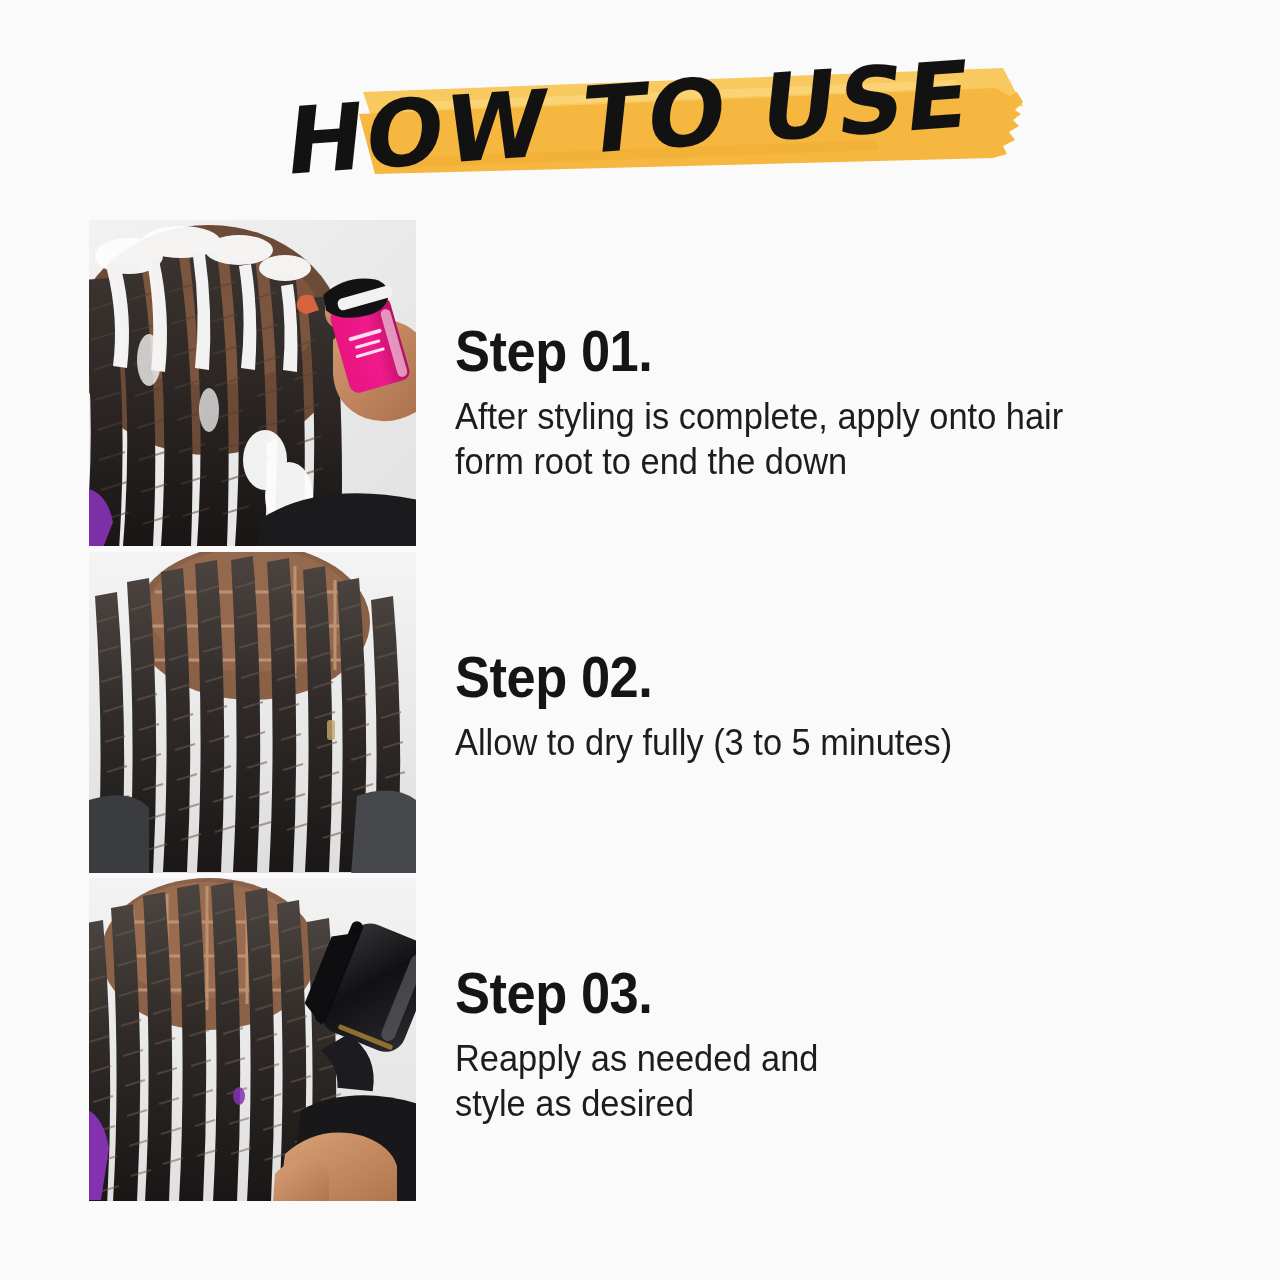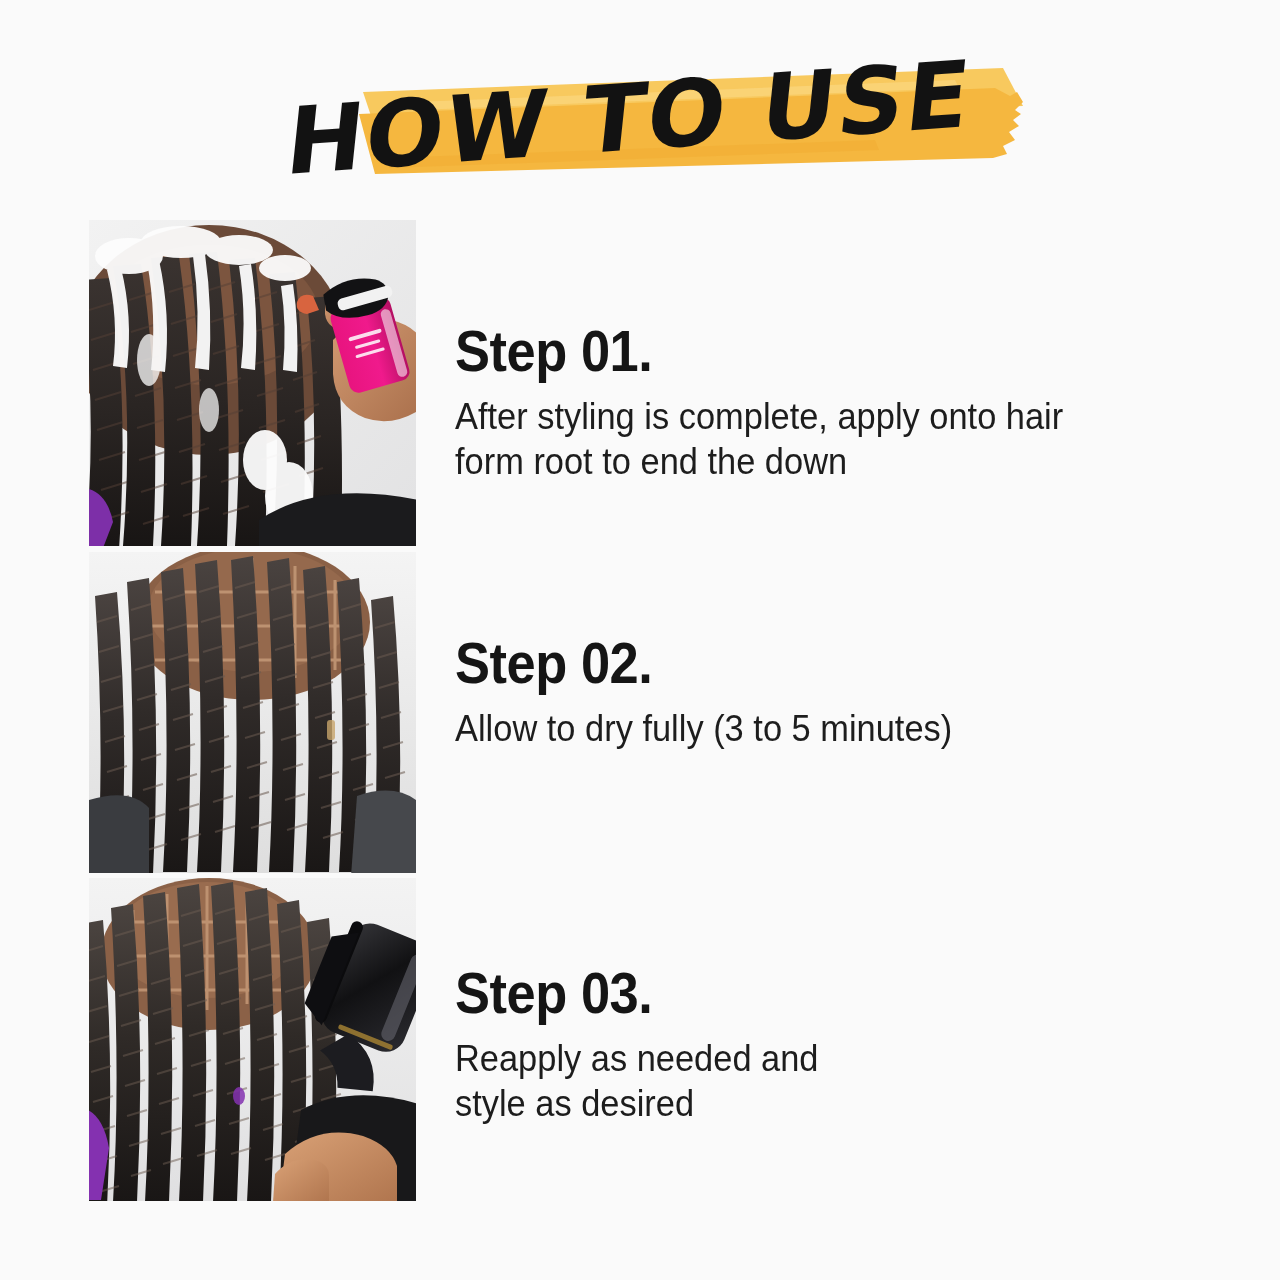--- a/index.html
+++ b/index.html
@@ -76,21 +76,21 @@
     left: 455px;
     top: 220px;
     width: 790px;
   }
   .step {
     position: absolute;
     left: 0;
     width: 790px;
   }
   .step.s1 { top: 78px; margin-top: 25px; }
-  .step.s2 { top: 415px; }
+  .step.s2 { top: 429px; }
   .step.s3 { top: 745px; }
 
   .step-title {
     font-family: "Liberation Sans", sans-serif;
     font-weight: bold;
     font-size: 57px;
     line-height: 1.0;
     color: #151515;
     letter-spacing: -0.5px;
     margin: 0 0 14px 0;

